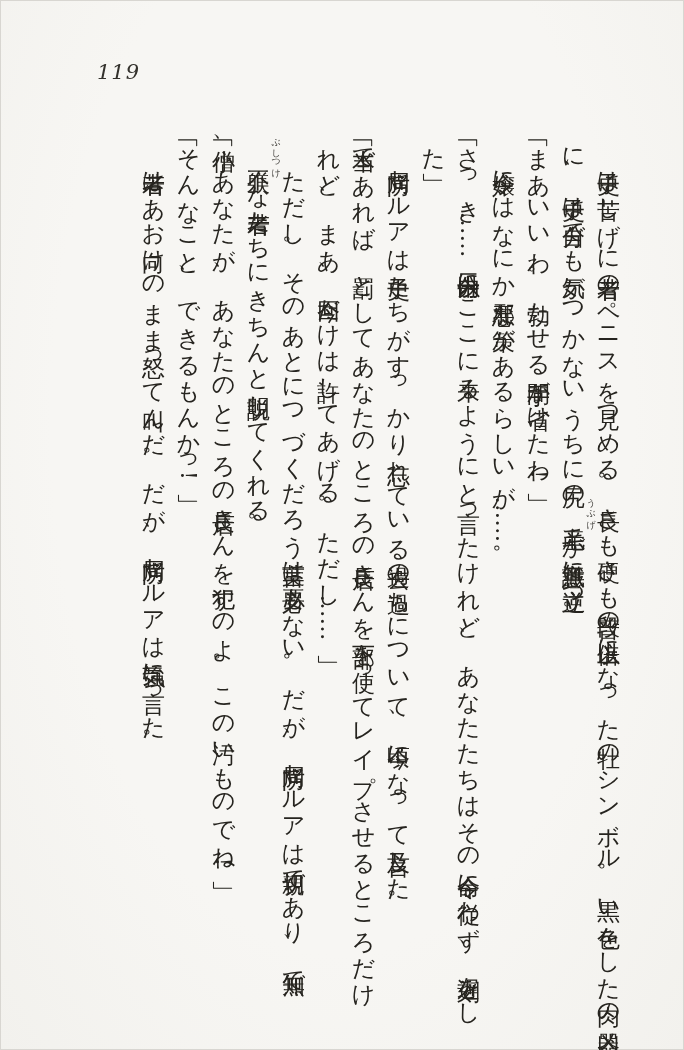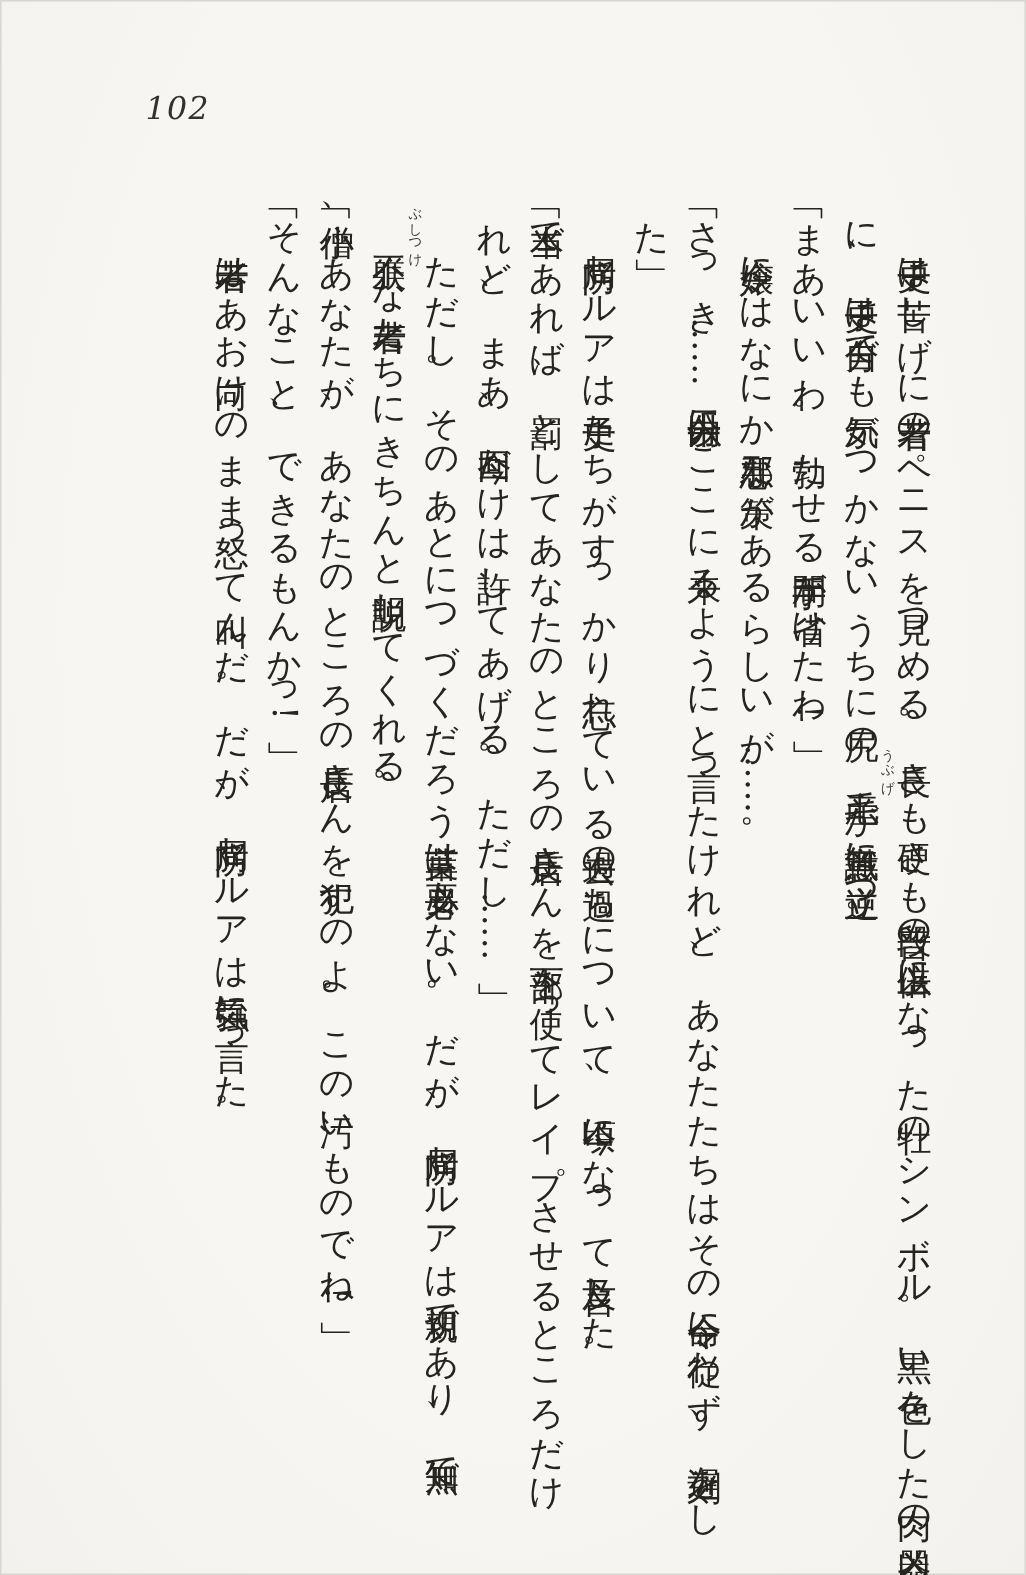--- a/index.html
+++ b/index.html
@@ -52,21 +52,21 @@
     font-size: 9px;
     color: #3a3834;
     letter-spacing: 0;
   }
 </style>
 </head>
 <body>
 
 <div class="page">
 
-  <div class="page-number">102</div>
+  <div class="page-number">119</div>
 
   <div class="text-block">
 
     <p class="indent"><span>史子は苦しげに若者のペニスを見つめる。長さも硬さも普段の倍以上になった牡のシンボル。黒い色をした肉の凶器に、史子は自分でも気がつかないうちに尻の</span><ruby><span>産毛</span><rt>うぶげ</rt></ruby><span>が無意識に逆立つ。</span></p>
 
     <p>「まあいいわ。勃たせる手間が省けたわ!」</p>
 
     <p class="indent">令嬢にはなにか邪悪な策があるらしいが……。</p>
 
     <p>「さっき……二十分以内にここに来るようにと言ったけれど、あなたたちはその命令に従わず、遅刻をした」</p>

